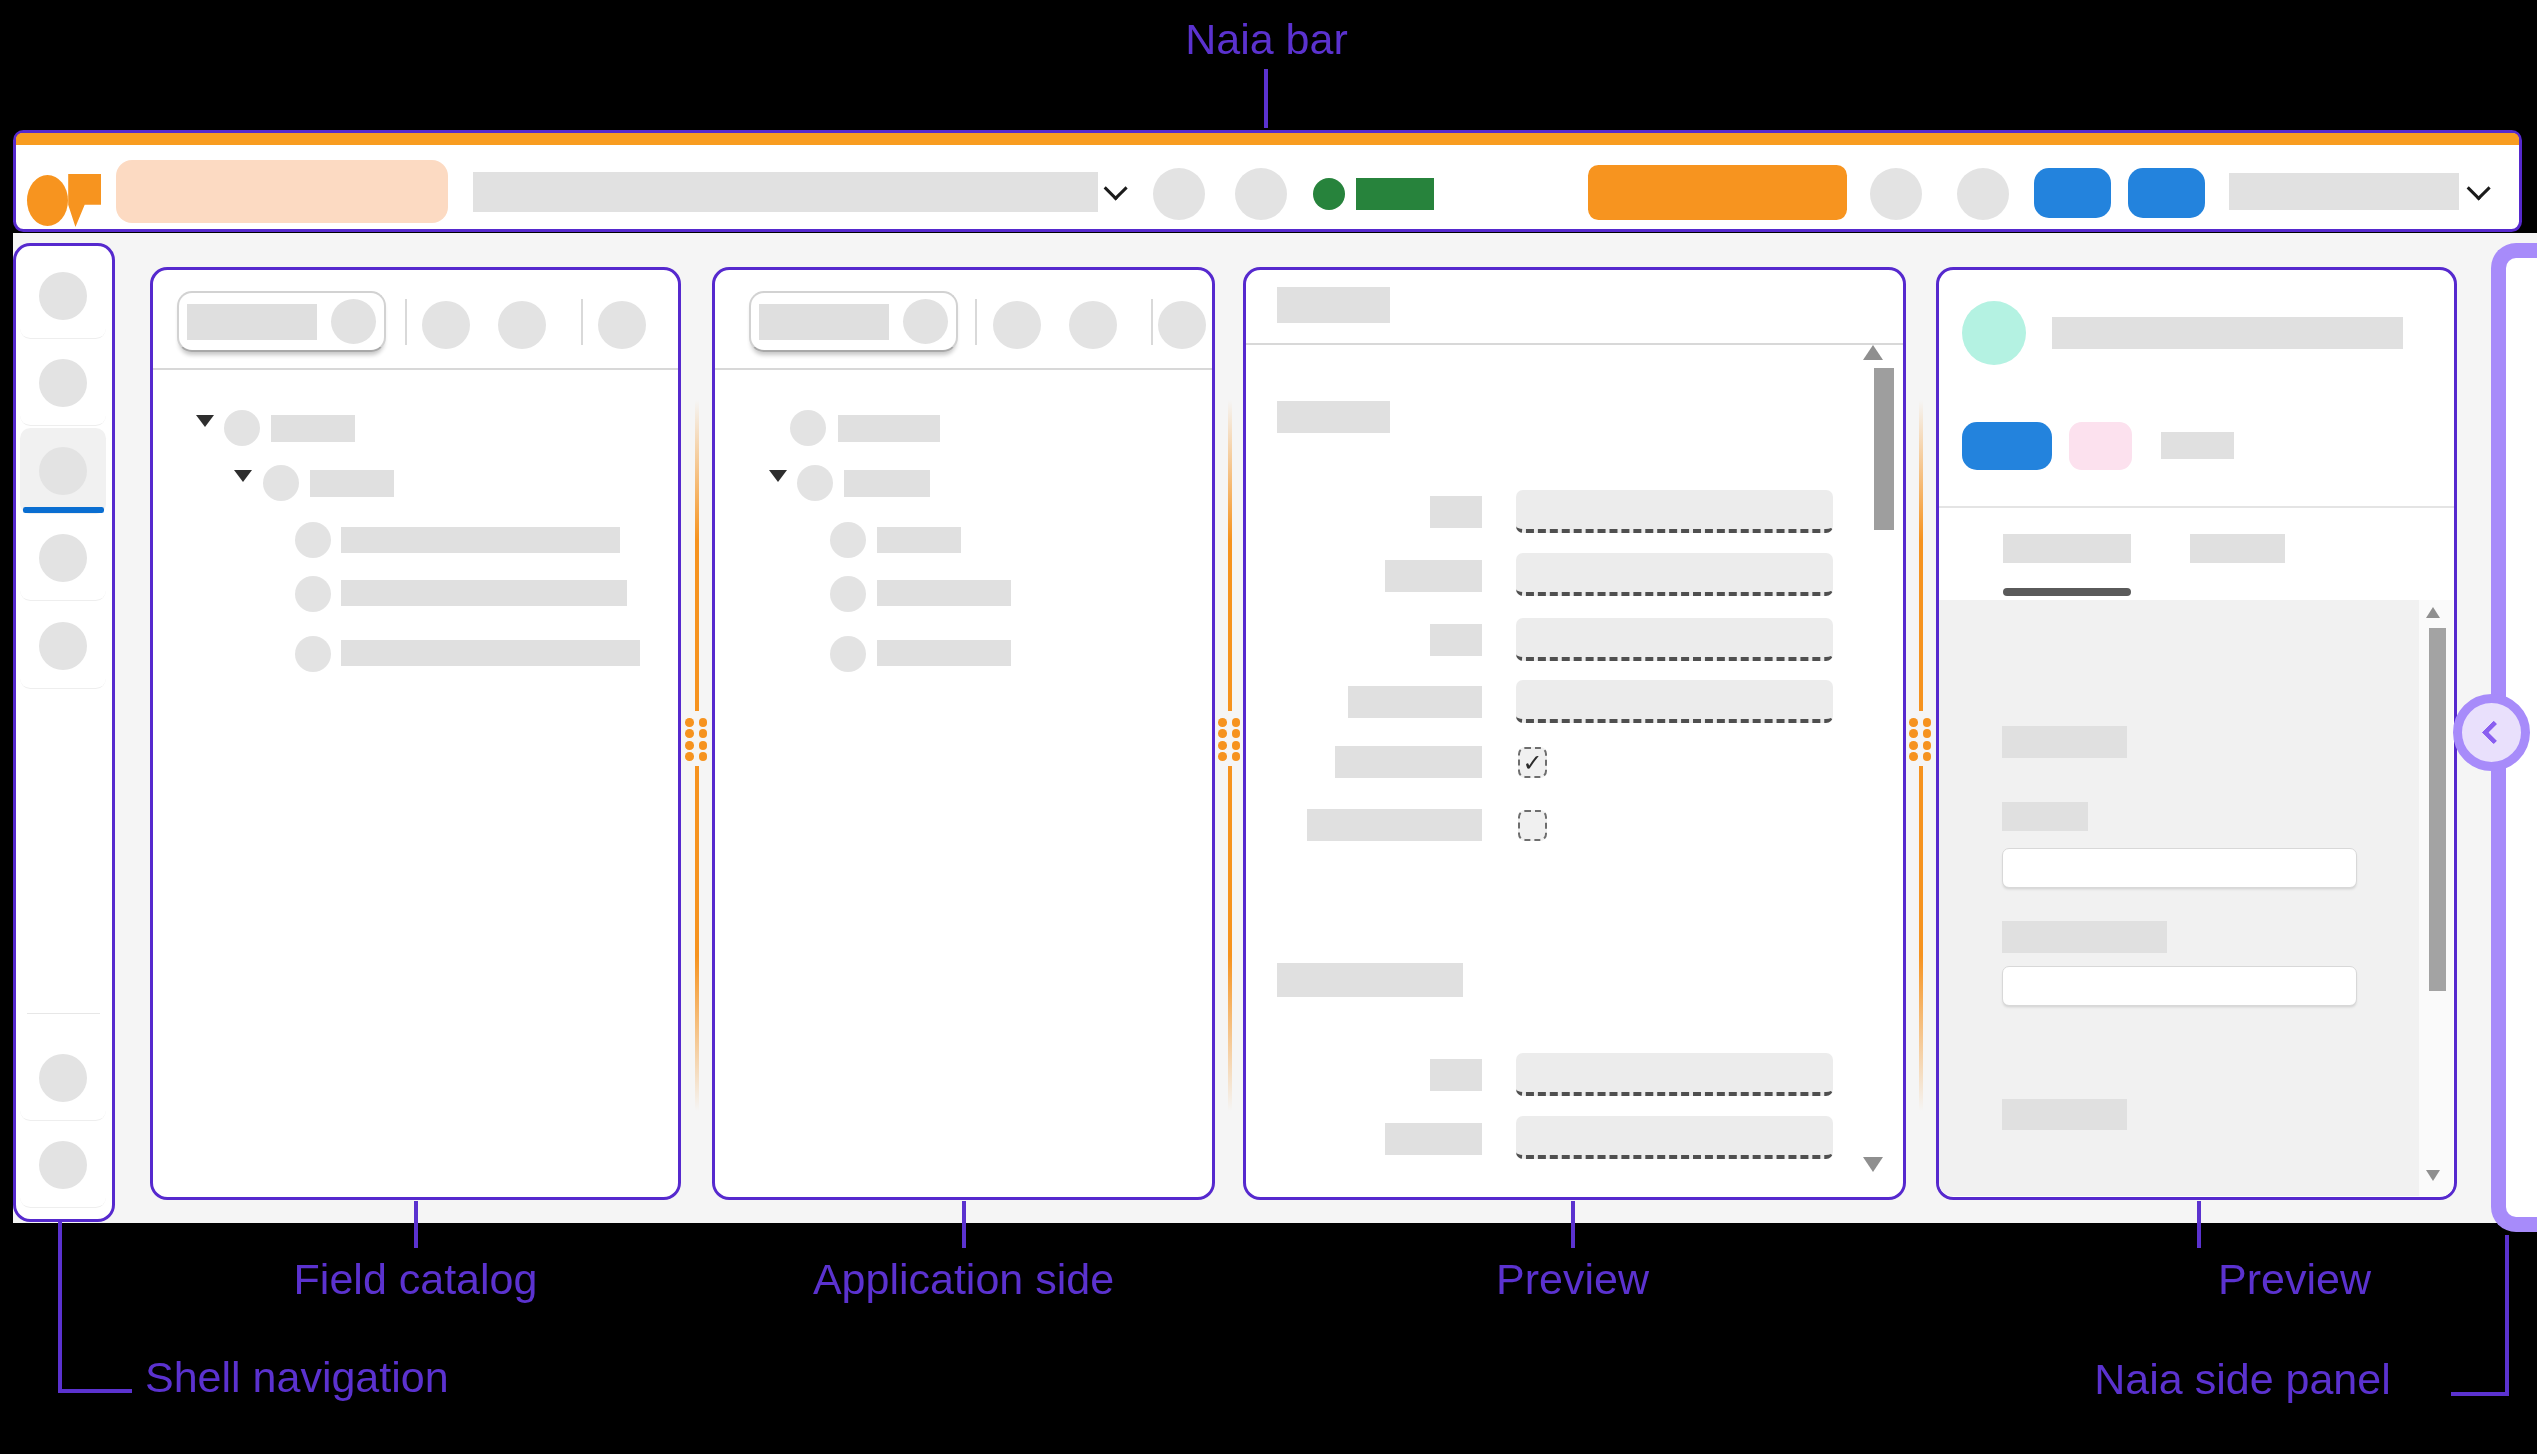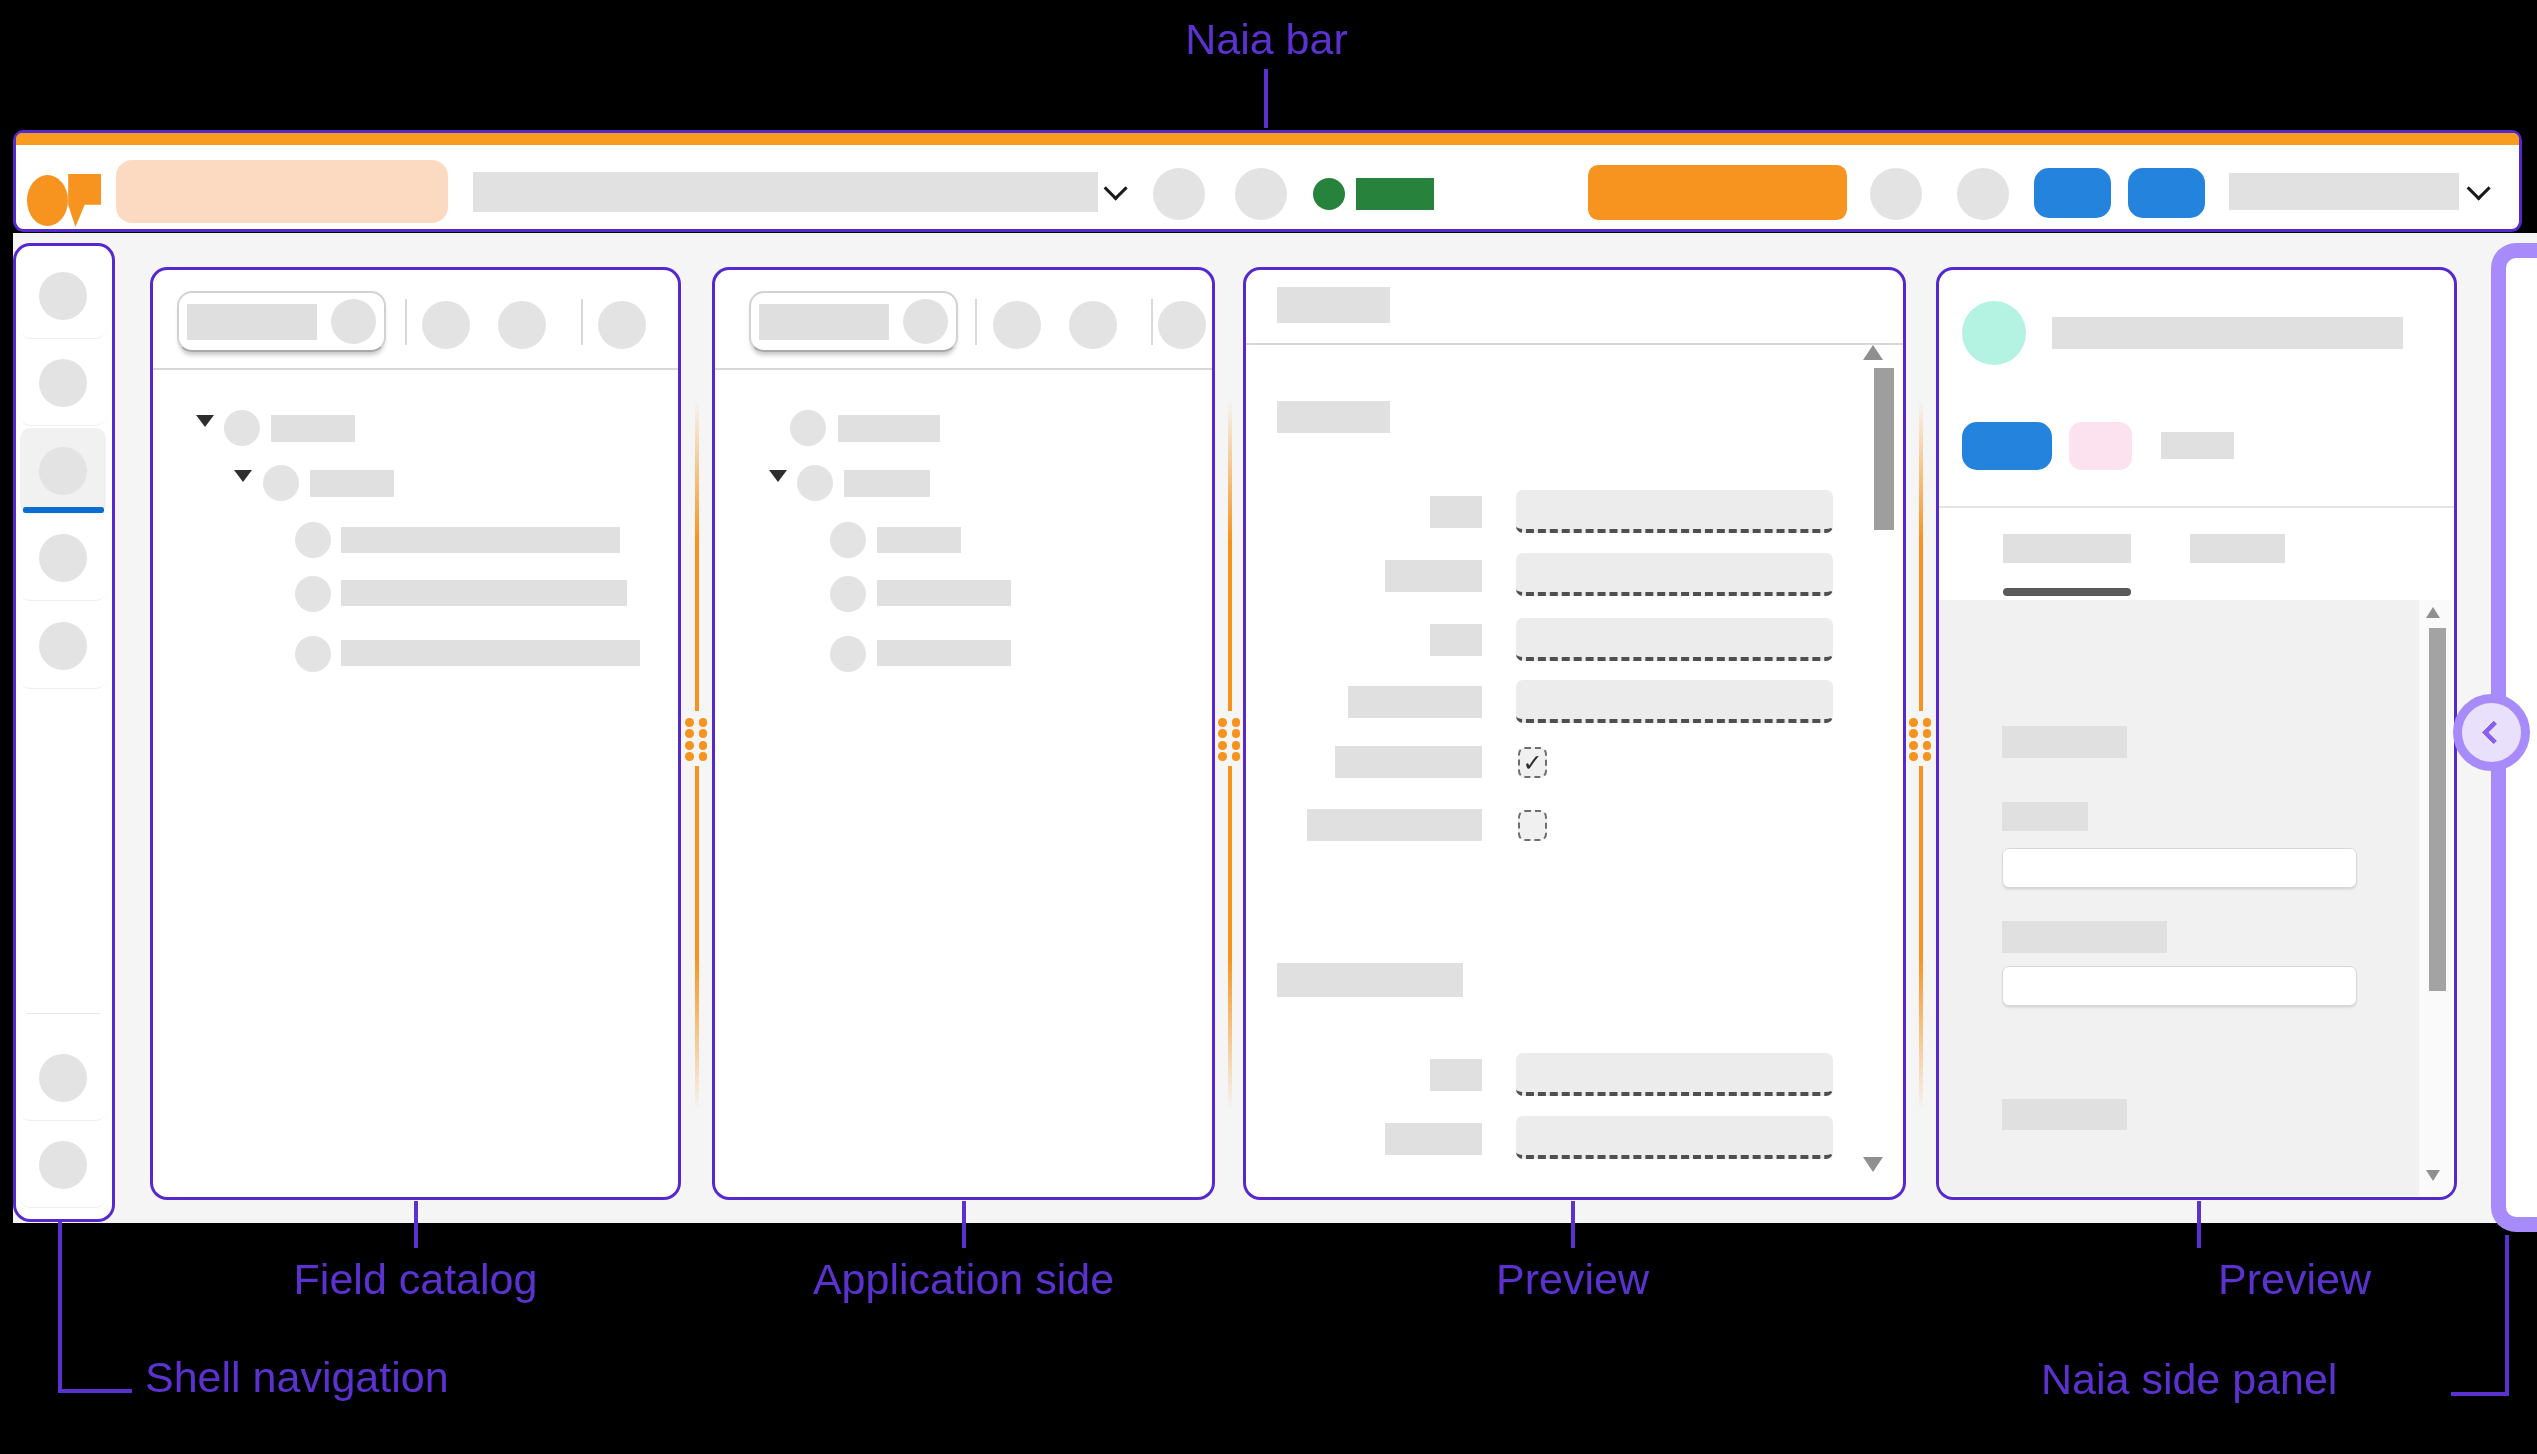--- a/index.html
+++ b/index.html
@@ -292,14 +292,14 @@
 
 <div class="conn" style="left:2197px;top:1201px;width:3.5px;height:47px"></div>
 <div class="lbl" style="left:2026px;top:1256px;width:345px;text-align:right">Preview</div>
 
 <div class="conn" style="left:58px;top:1222px;width:3.5px;height:170px"></div>
 <div class="conn" style="left:58px;top:1389px;width:74px;height:3.5px"></div>
 <div class="lbl" style="left:145px;top:1354px">Shell navigation</div>
 
 <div class="conn" style="left:2505px;top:1235px;width:3.5px;height:161px"></div>
 <div class="conn" style="left:2451px;top:1392px;width:58px;height:3.5px"></div>
-<div class="lbl" style="left:2041px;top:1356px;width:403px;text-align:left">Naia side panel</div>
+<div class="lbl" style="left:2041px;top:1356px;width:403px;text-align:center">Naia side panel</div>
 
 
 </body></html>

